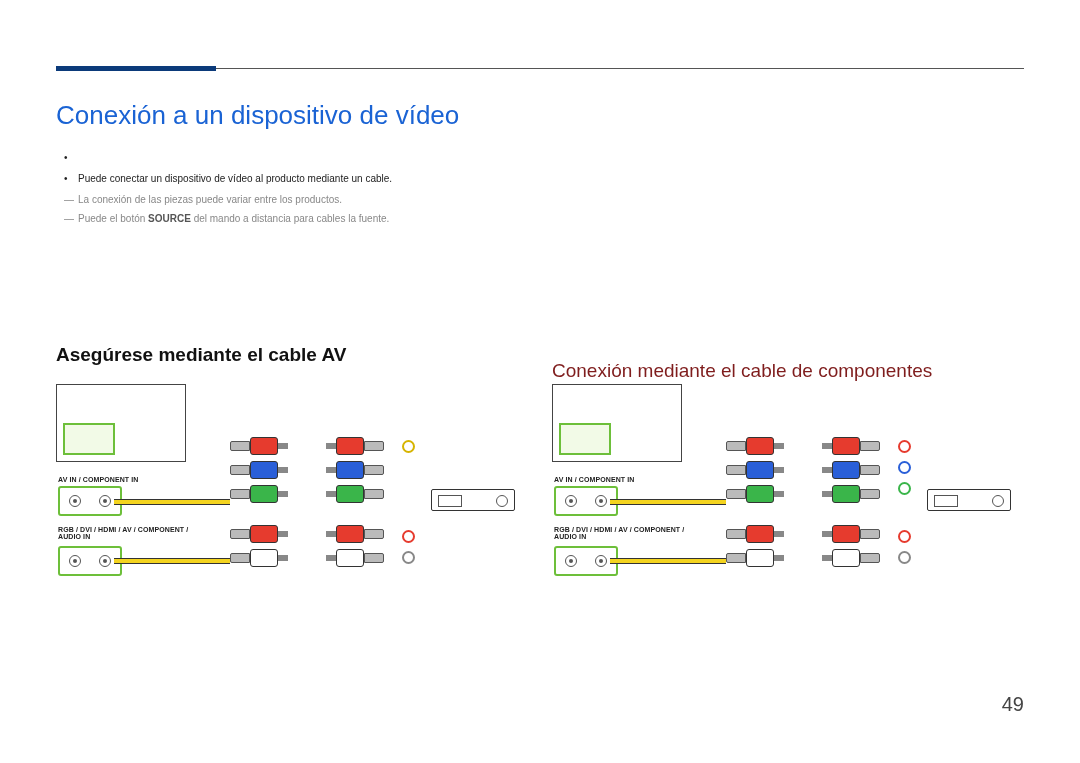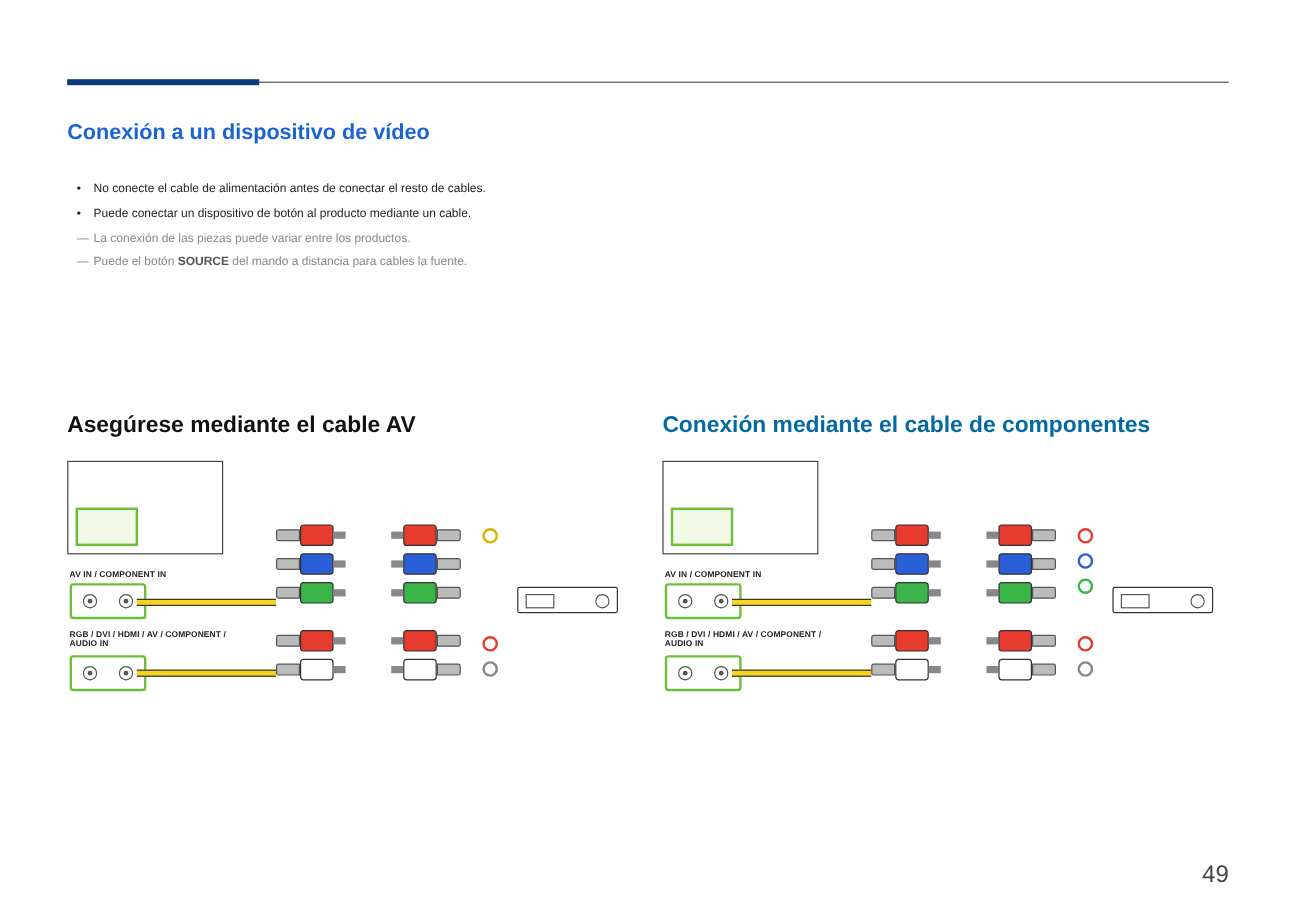--- a/index.html
+++ b/index.html
@@ -24,41 +24,41 @@
     top: 66px;
     left: 56px;
     width: 160px;
     height: 5px;
     background: #0b3a7a;
   }
   .main-title {
     position: absolute;
     top: 100px;
     left: 56px;
-    font-size: 18px;
-    font-weight: 700;
+    font-size: 26px;
+    font-weight: 400;
     color: #1a63d4;
   }
   .bullets {
     position: absolute;
     top: 150px;
     left: 56px;
     width: 520px;
     font-size: 10px;
     color: #222;
     line-height: 1.5;
   }
   .bullets .item { position: relative; padding-left: 22px; margin-bottom: 6px; }
   .bullets .dot { position: absolute; left: 8px; top: 0; }
   .footnote { color: #888; font-size: 10px; padding-left: 22px; margin-top: 4px; position: relative; }
   .footnote .dash { position: absolute; left: 8px; top: 0; }
   .footnote strong { color: #555; }
 
   .sub1 { position: absolute; top: 344px; left: 56px; font-size: 19px; font-weight: 700; color: #111; }
-  .sub2 { position: absolute; top: 344px; left: 552px; font-size: 19px; font-weight: 700; color: #0369a1; }
+  .sub2 { position: absolute; top: 360px; left: 552px; font-size: 19px; font-weight: 400; color: #7f1d1d; }
 
   .diagram { position: absolute; top: 384px; width: 480px; height: 200px; }
   .diagram.left { left: 56px; }
   .diagram.right { left: 552px; }
 
   .panel-thumb {
     position: absolute;
     top: 0; left: 0;
     width: 130px; height: 78px;
     border: 1px solid #444;
@@ -142,41 +142,41 @@
     width: 84px; height: 22px;
     border: 1px solid #333;
     border-radius: 2px;
     background: #fff;
   }
   .player::before { content:""; position:absolute; left:6px; top:5px; width:22px; height:10px; border:1px solid #555; }
   .player::after { content:""; position:absolute; right:6px; top:5px; width:10px; height:10px; border:1px solid #555; border-radius:50%; }
 
   .page-num {
     position: absolute;
-    bottom: 22px; right: 56px;
+    bottom: 47px; right: 56px;
     font-size: 20px;
     color: #444;
   }
 </style>
 </head>
 <body>
 
 <div class="top-rule"></div>
 <div class="top-rule-bold"></div>
 
 <h1 class="main-title">Conexión a un dispositivo de vídeo</h1>
 
 <div class="bullets">
   <div class="item">
     <span class="dot">•</span>
-    <span>No conecte el cable de alimentación antes de conectar el resto de cables.</span><br>
+    <br>
   </div>
   <div class="item">
     <span class="dot">•</span>
-    <span>Puede conectar un dispositivo de botón al producto mediante un cable.</span>
+    <span>Puede conectar un dispositivo de vídeo al producto mediante un cable.</span>
   </div>
   <div class="footnote">
     <span class="dash">―</span>
     <span>La conexión de las piezas puede variar entre los productos.</span>
   </div>
   <div class="footnote">
     <span class="dash">―</span>
     <span>Puede el botón </span><strong>SOURCE</strong><span> del mando a distancia para cables la fuente.</span>
   </div>
 </div>

